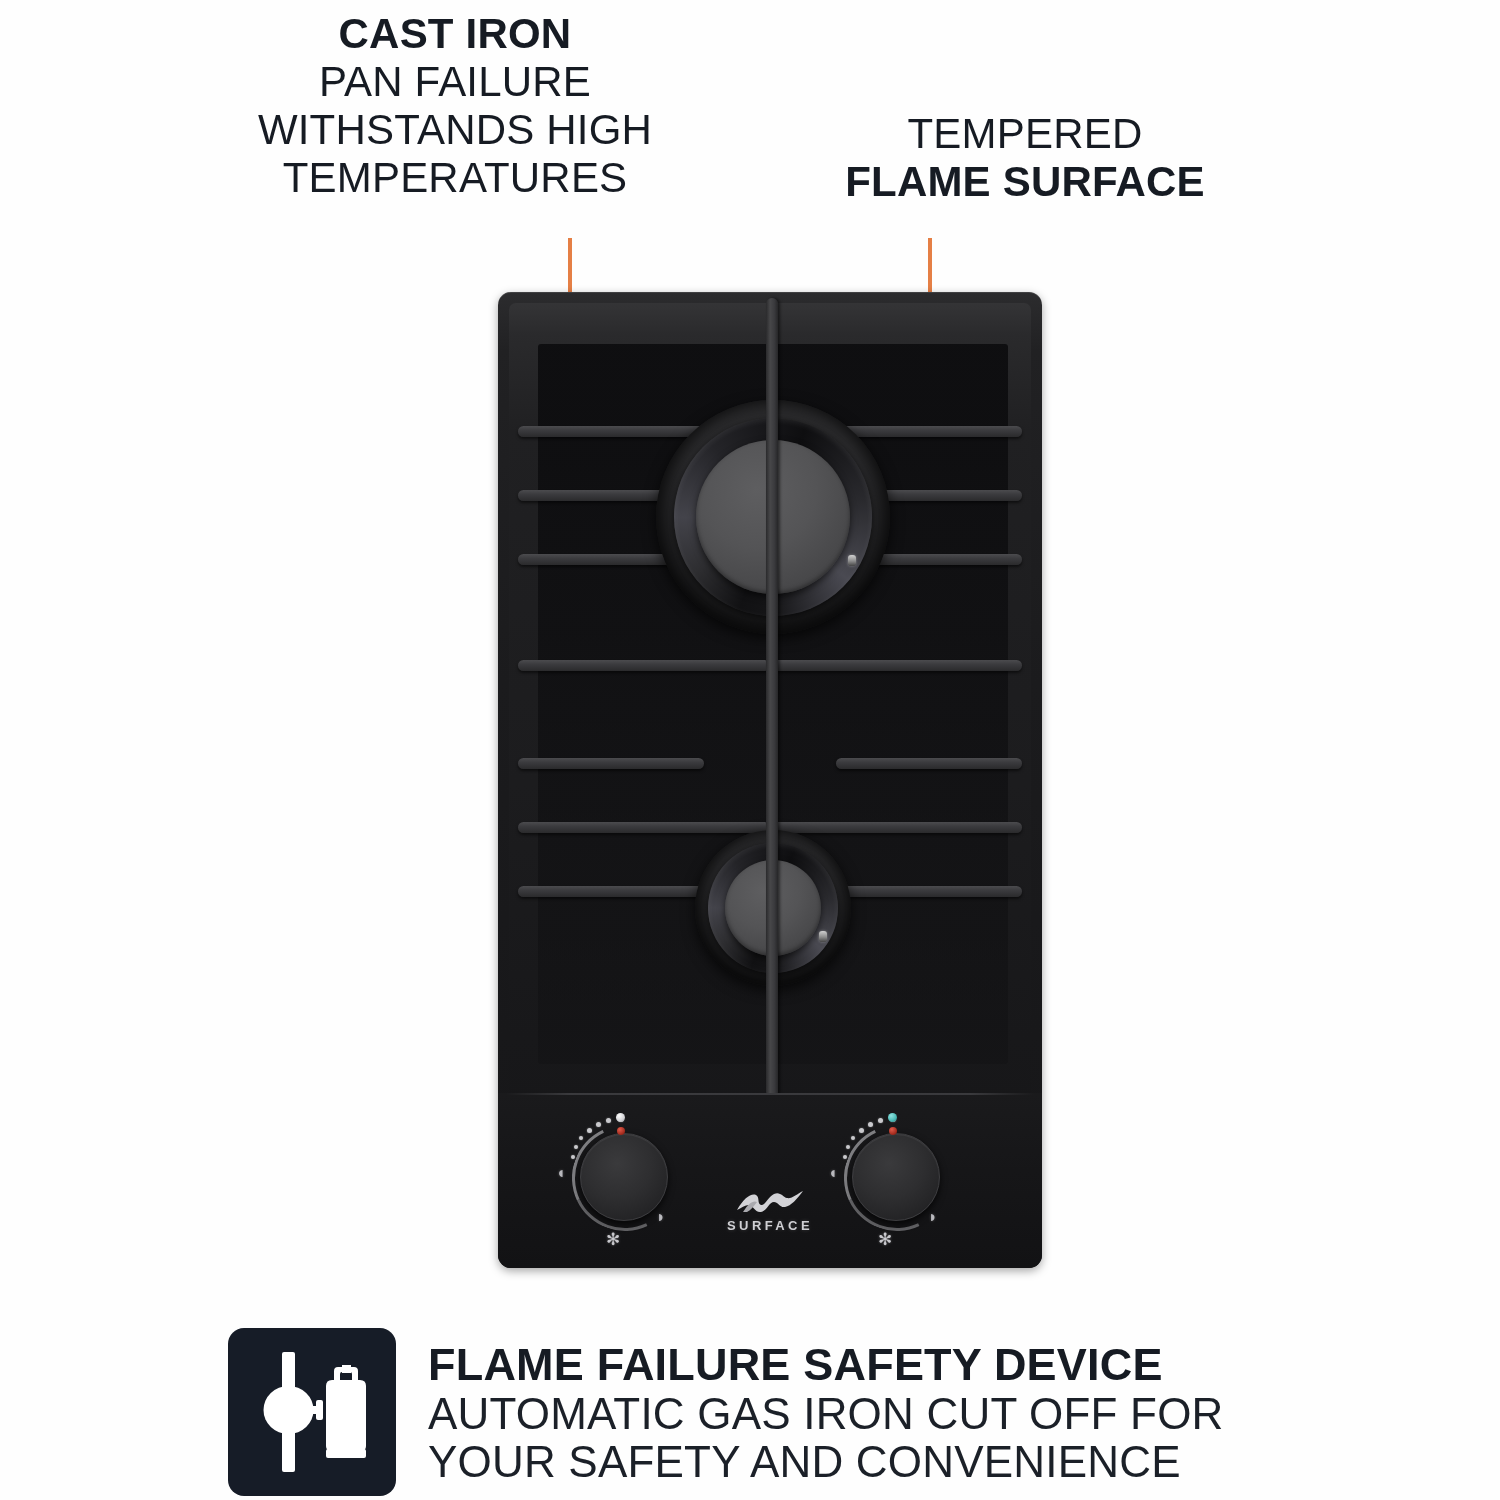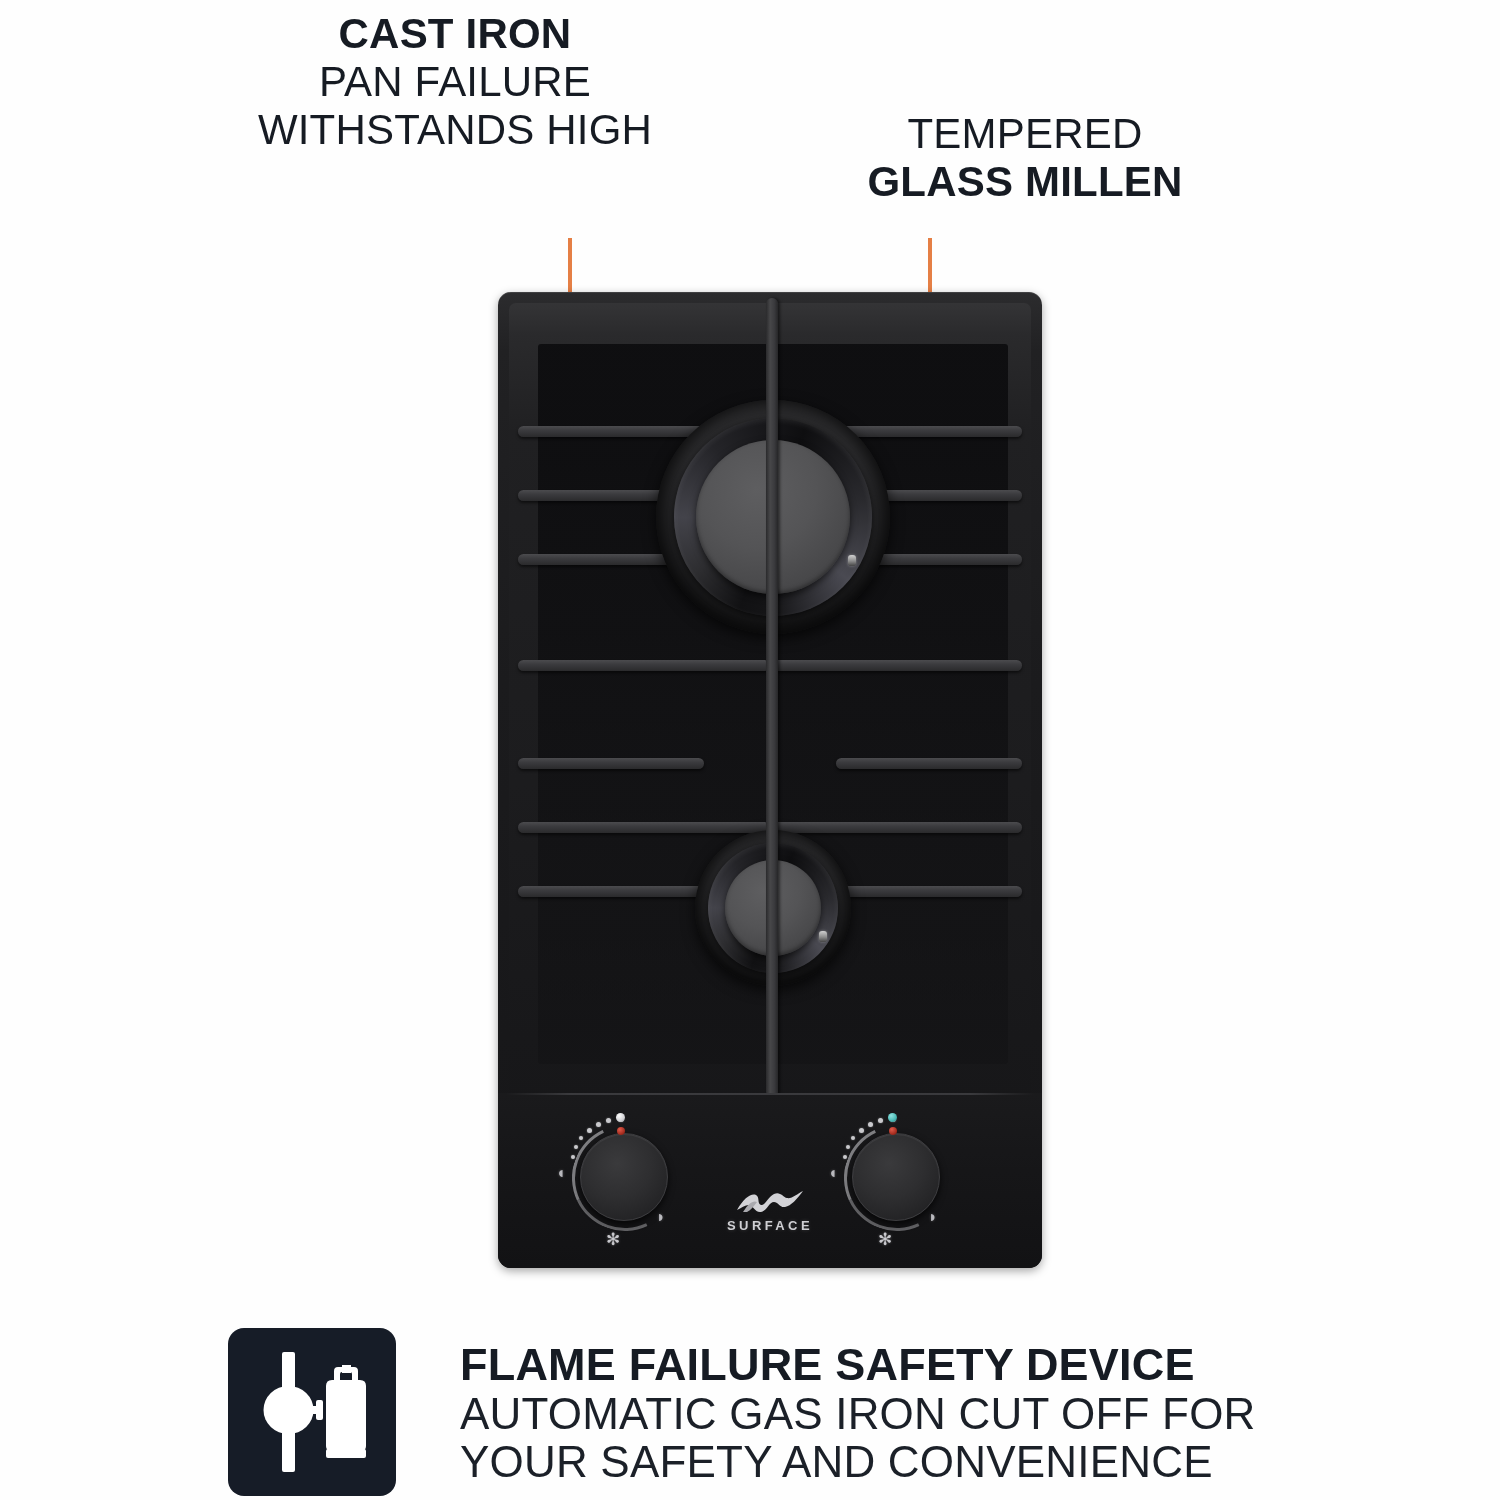--- a/index.html
+++ b/index.html
@@ -292,21 +292,20 @@
     border-radius: 16px;
     background: #161c27;
     display: flex;
     align-items: center;
     justify-content: center;
   }
   #feature-text {
     flex: 1 1 auto;
     padding-top: 12px;
     line-height: 1.1;
-    margin-left: 32px;
   }
   #feature-text .ft-line { display: block; white-space: nowrap; }
   #feature-title {
     font-size: 45px;
     font-weight: bold;
     letter-spacing: 0.2px;
     color: #161b23;
   }
   .feature-sub {
     font-size: 44px;
@@ -317,25 +316,26 @@
 </style>
 </head>
 <body>
 
 <div class="stage">
 
   <div class="callout-text" id="callout-cast-iron">
     <span class="ct-line ct-bold">CAST IRON</span>
     <span class="ct-line ct-reg">PAN FAILURE</span>
     <span class="ct-line ct-reg">WITHSTANDS HIGH</span>
+    <span class="ct-line ct-reg">TEMPERATURES</span>
   </div>
 
   <div class="callout-text" id="callout-glass">
     <span class="ct-line ct-reg">TEMPERED</span>
-    <span class="ct-line ct-bold">GLASS MILLEN</span>
+    <span class="ct-line ct-bold">FLAME SURFACE</span>
   </div>
 
   <div class="leader" id="leader-line-cast-iron"></div>
   <div class="leader-dot" id="leader-dot-cast-iron"></div>
 
   <div class="leader" id="leader-line-glass"></div>
   <div class="leader-dot" id="leader-dot-glass"></div>
 
   <div id="cooktop">
 

